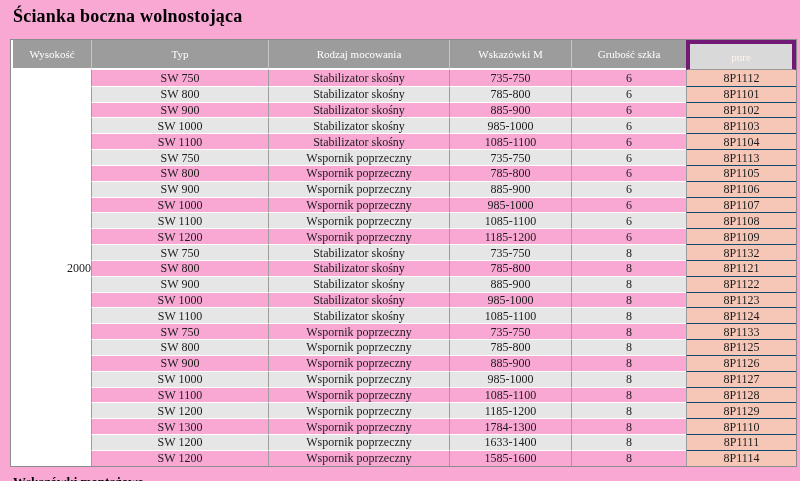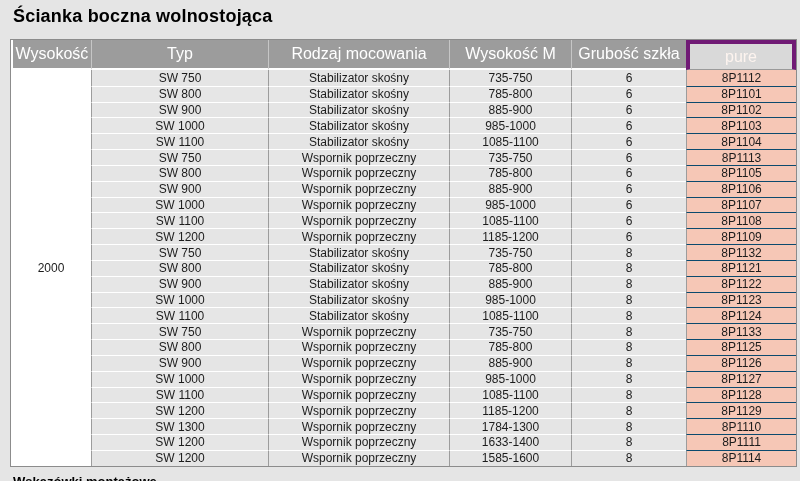--- a/index.html
+++ b/index.html
@@ -1,51 +1,51 @@
 <!DOCTYPE html>
 <html><head>
 <meta charset="utf-8">
 <style>
   html,body{margin:0;padding:0;background:#ffffff;}
   .page{
     position:relative;width:800px;height:481px;overflow:hidden;
-    background:#e5e5e5;font-family:Liberation Sans, sans-serif;
+    background:#f9a8d4;font-family:Liberation Serif, serif;
   }
   .title{
     position:absolute;left:13px;top:6px;margin:0;
     font-size:18px;font-weight:bold;color:#000000;letter-spacing:.2px;
   }
   table.products{
     position:absolute;left:10px;top:39px;width:785px;
     border-spacing:0;table-layout:fixed;
     border:1px solid #8c8c8c;
     font-size:12px;color:#1c1c1c;
   }
   col.c0{width:80px}col.c1{width:177px}col.c2{width:181px}
   col.c3{width:122px}col.c4{width:115px}col.c5{width:110px}
   thead th{
     height:25px;background:#9c9c9c;color:#ffffff;
-    font-weight:normal;font-size:16px;padding:0;
+    font-weight:normal;font-size:11px;padding:0;
     border-left:1px solid #c6c6c6;border-bottom:2px solid #ffffff;
   }
   thead th:first-child{border-left:2px solid #ffffff;}
   thead th.pure-head{
     background:#d9d9d9;color:#fdf4ef;
     border:4px solid #701a75;border-bottom:1px solid #9a9a9a;
   }
   tbody tr{height:15.84px;}
   tbody td{
     padding:0;text-align:center;vertical-align:middle;
     line-height:14px;border-top:1px solid #ffffff;
     white-space:nowrap;overflow:hidden;
   }
   tbody tr.even td{background:#e6e6e6;}
   td.c-height{
     background:#ffffff !important;border-top:none;
-    text-align:center;vertical-align:middle;
+    text-align:right;vertical-align:middle;
   }
   td.c-typ,td.c-moc,td.c-szer,td.c-grub,td.c-pure{border-left:1px solid #9c9c9c;}
   td.c-pure{background:#f6c7b6 !important;border-top:1px solid #0c4a6e;}
   tbody tr:first-child td{border-top:none;}
   .footnote{
     position:absolute;left:13px;top:475px;width:400px;
     font-weight:bold;font-size:13px;line-height:14px;color:#000000;
   }
 </style>
 </head>
@@ -62,21 +62,21 @@
         <col class="c2">
       <col class="c3">
         <col class="c4">
         <col class="c5">
     </colgroup>
     <thead>
       <tr>
         <th>Wysokość</th>
         <th>Typ</th>
         <th>Rodzaj mocowania</th>
-        <th>Wysokość M</th>
+        <th>Wskazówki M</th>
         <th>Grubość szkła</th>
         <th class="pure-head">pure</th>
       </tr>
     </thead>
     <tbody id="tbody">
         <tr class="odd">
           <td class="c-height" rowspan="25">2000</td>
           <td class="c-typ">SW 750</td>
           <td class="c-moc">Stabilizator skośny</td>
           <td class="c-szer">735-750</td>

